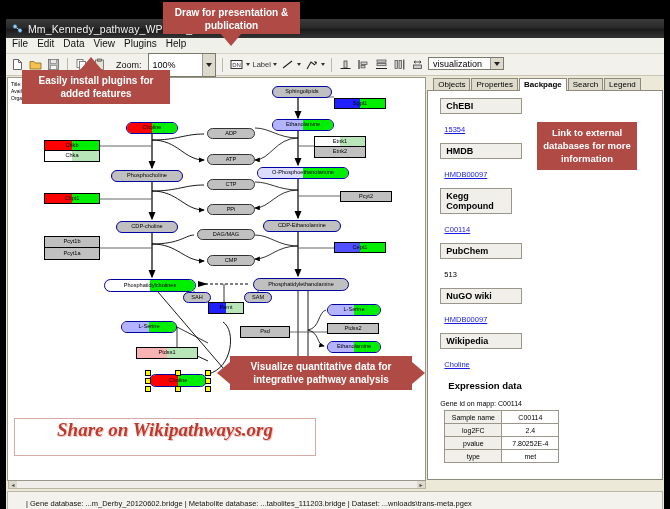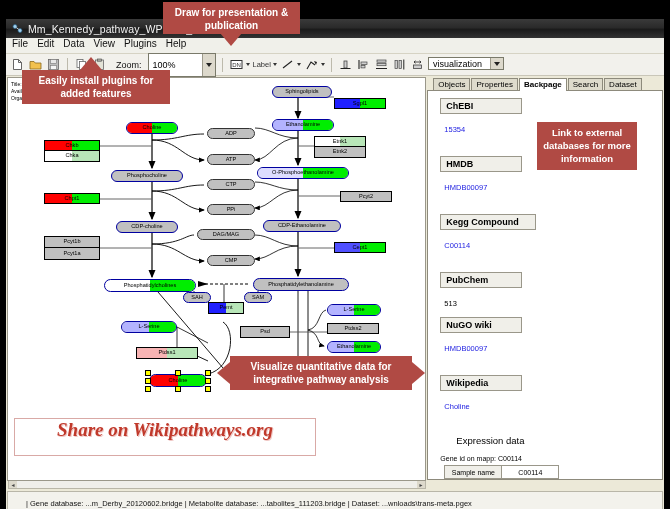--- a/index.html
+++ b/index.html
@@ -60,23 +60,23 @@
 
   
   #rightpanel{width:236px;margin:1px 1px 0 1px;display:flex;flex-direction:column;}
   #tabs{display:flex;align-items:flex-end;height:13px;padding-left:6px;border-bottom:1px solid #8d8a7c;background:#ece9d8;}
   .tab{font-size:8px;padding:1px 4px 1px 4px;border:1px solid #8d8a7c;border-bottom:none;background:#dedbcc;margin-right:1px;color:#000;}
   .tab.sel{background:#fff;font-weight:bold;position:relative;top:1px;padding-bottom:2px;}
   #panelbody{flex:1;background:#fff;border:1px solid #8d8a7c;border-top:none;overflow:hidden;position:relative;
              padding:7px 0 0 12px;box-sizing:border-box;}
   .dbbox{width:82px;border:1px solid #9a978a;background:#f0efe9;font-size:9px;font-weight:bold;padding:2px 5px;
          box-sizing:border-box;color:#000;margin-bottom:4px;}
-  .dblink{font-size:7.5px;color:#1a1ae0;margin:0 0 22px 4px;display:inline-block;}
+  .dblink{font-size:7.5px;color:#1a1ae0;text-decoration:underline;margin:0 0 9px 4px;display:inline-block;}
   .dbplain{font-size:7.5px;color:#000;margin:0 0 9px 4px;display:inline-block;}
-  .exp-title{font-size:9.5px;font-weight:normal;color:#000;margin:2px 0 9px 16px;}
+  .exp-title{font-size:9.5px;font-weight:bold;color:#000;margin:2px 0 9px 8px;}
   .geneid{font-size:7px;color:#000;margin-bottom:3px;}
   table.exp{border-collapse:collapse;font-size:7px;margin-left:4px;}
   table.exp td{border:1px solid #9a978a;padding:2.5px 4px;text-align:center;min-width:48px;color:#000;}
   table.exp td.k{background:#f0efe9;}
   #vizcombo{position:absolute;right:0px;top:2px;width:78px;}
 
   
   #statuswrap{height:30px;background:#ece9d8;padding:0 1px;}
   #hscroll{height:9px;background:#efeeea;border:1px solid #b9b6a8;box-sizing:border-box;display:flex;align-items:center;
            justify-content:space-between;width:418px;margin-left:1px;}
@@ -456,30 +456,30 @@
             </div>
         </div>
       </div>
 
       <div id="rightpanel">
         <div id="tabs">
           <span class="tab">Objects</span>
           <span class="tab">Properties</span>
           <span class="tab sel">Backpage</span>
           <span class="tab">Search</span>
-          <span class="tab">Dataset</span>
+          <span class="tab">Legend</span>
         </div>
         <div id="panelbody">
           <div class="dbbox">ChEBI</div>
           <a class="dblink">15354</a>
 
           <div class="dbbox">HMDB</div>
           <a class="dblink">HMDB00097</a>
 
-          <div class="dbbox" style="width:96px">Kegg Compound</div>
+          <div class="dbbox" style="width:72px">Kegg Compound</div>
           <a class="dblink">C00114</a>
 
           <div class="dbbox">PubChem</div>
           <span class="dbplain">513</span>
 
           <div class="dbbox">NuGO wiki</div>
           <a class="dblink">HMDB00097</a>
 
           <div class="dbbox">Wikipedia</div>
           <a class="dblink">Choline</a>

